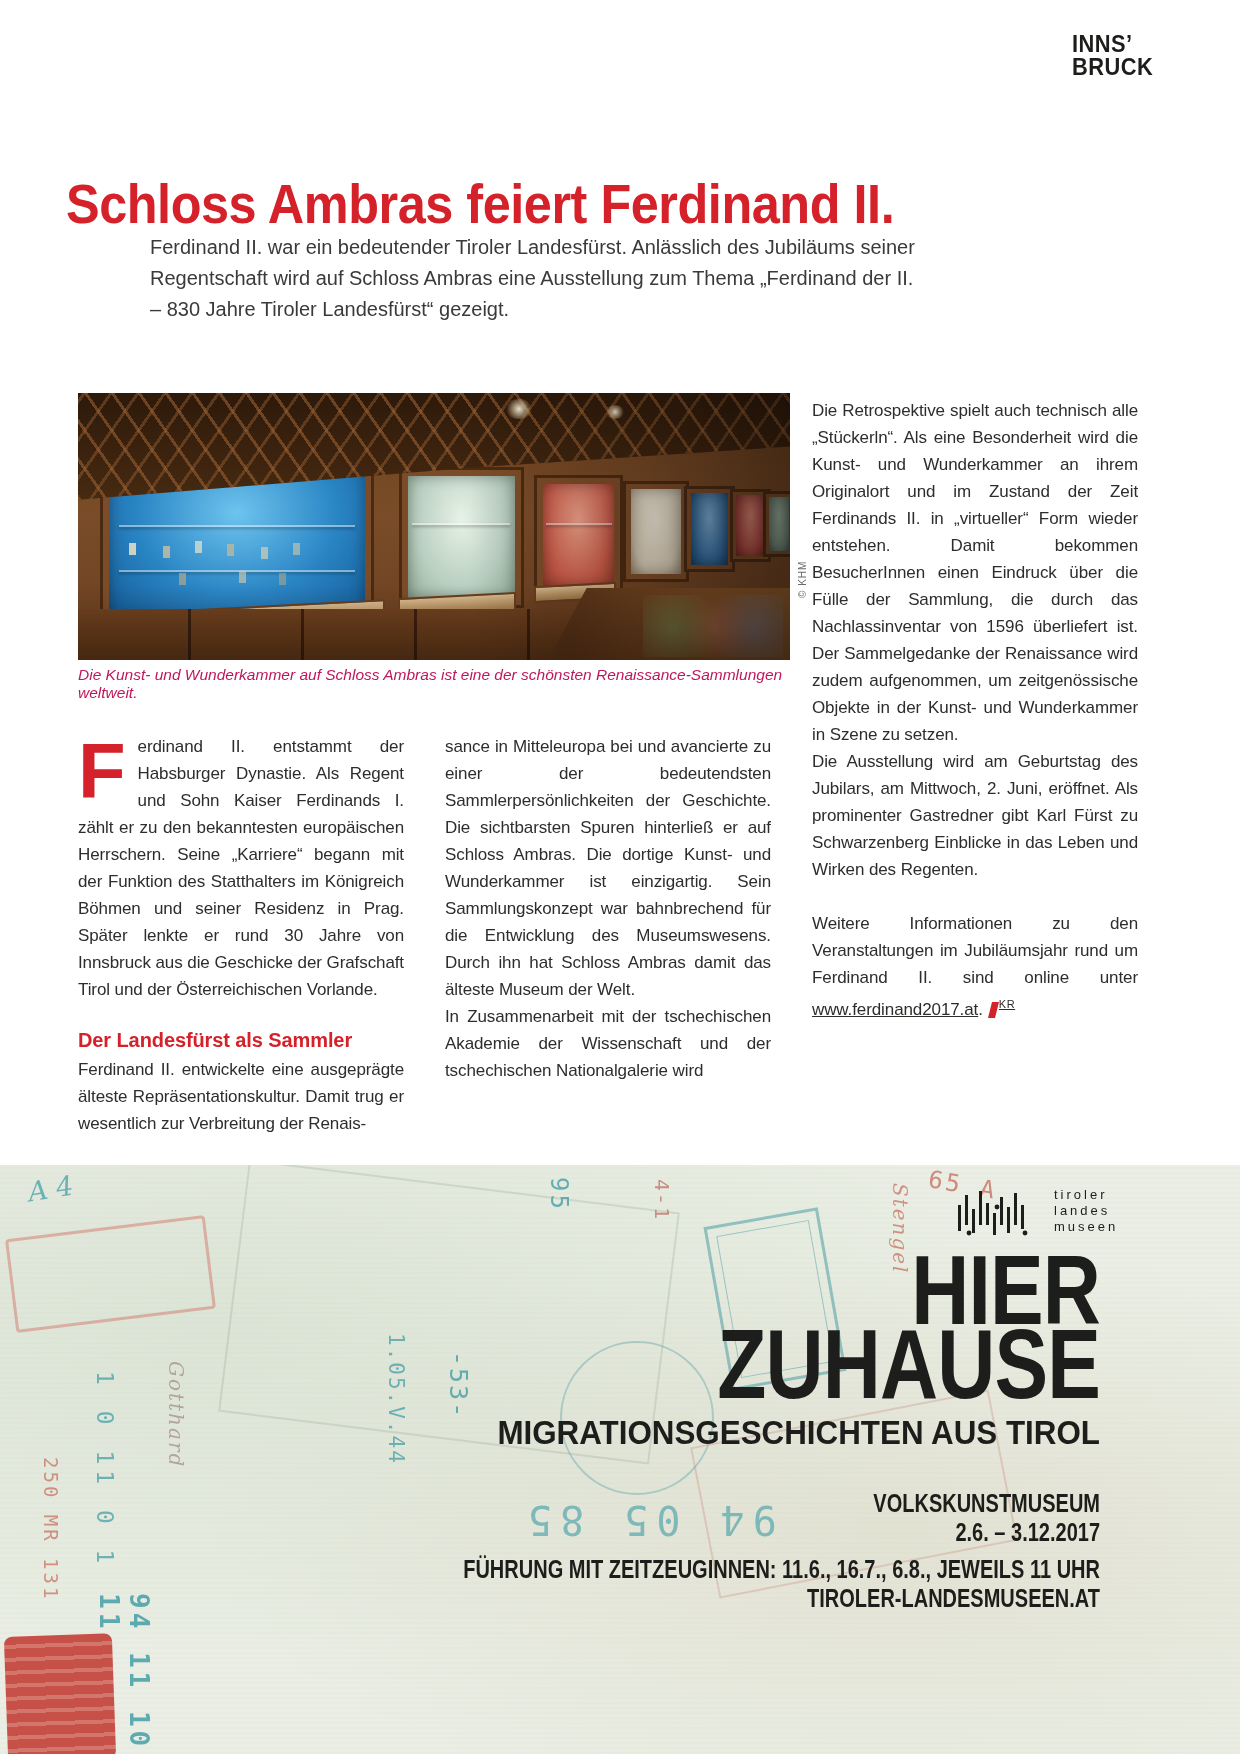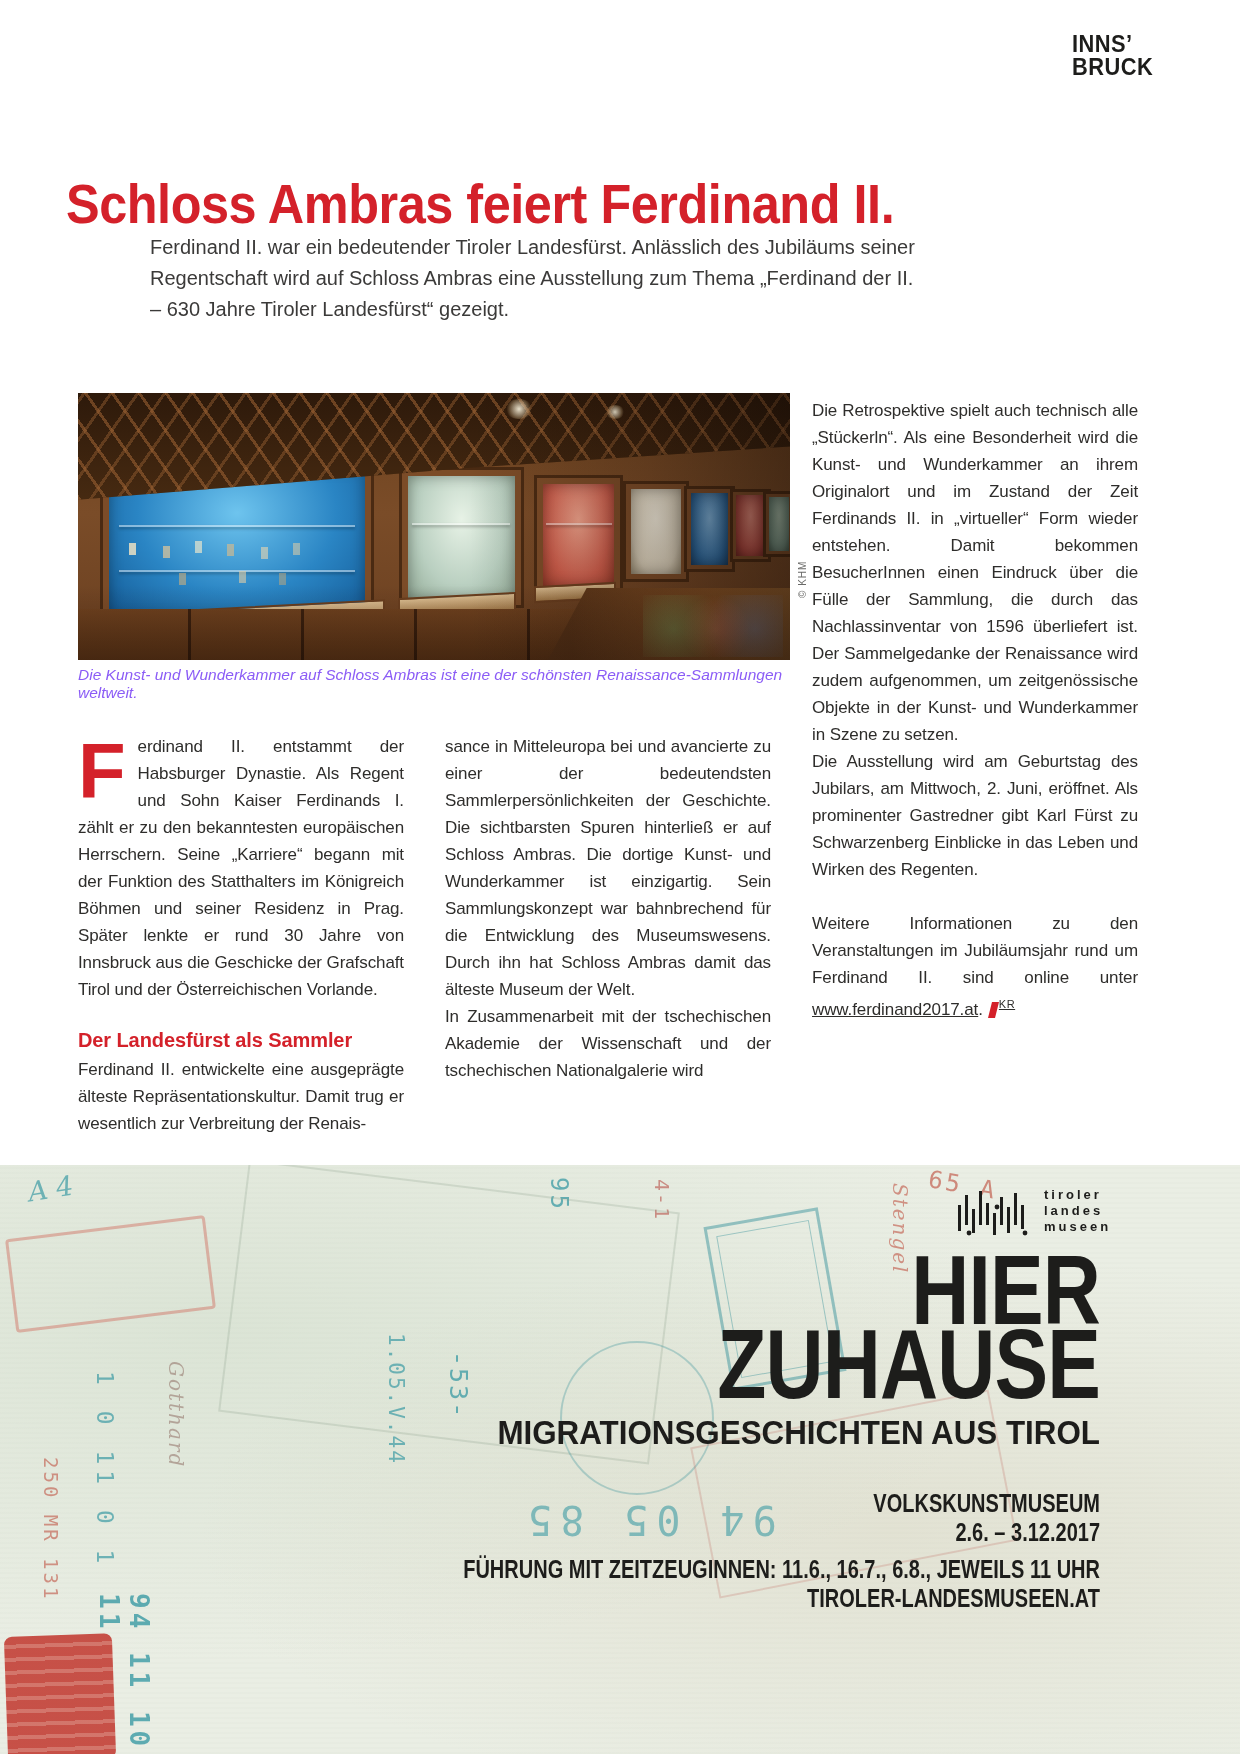--- a/index.html
+++ b/index.html
@@ -51,21 +51,21 @@
   .ph-floor{position:absolute;right:0;bottom:0;width:34%;height:27%;
             background:linear-gradient(80deg,#5a3418 10%,#8a5426 70%,#9a6430 100%);clip-path:polygon(16% 0,100% 0,100% 100%,0 100%);}
   .ph-glow{position:absolute;right:1%;bottom:1%;width:140px;height:62px;
            background:radial-gradient(circle at 22% 55%,rgba(130,205,125,.4),transparent 42%),
                       radial-gradient(circle at 52% 55%,rgba(235,125,95,.4),transparent 42%),
                       radial-gradient(circle at 80% 55%,rgba(125,165,235,.4),transparent 42%);}
   .ph-shade{position:absolute;inset:0;background:linear-gradient(90deg,transparent 55%,rgba(20,10,5,.22) 80%,rgba(12,6,3,.45) 100%),
             linear-gradient(180deg,transparent 72%,rgba(20,10,5,.3) 100%);}
   .credit{position:absolute;left:797px;top:598px;transform:rotate(-90deg);transform-origin:0 0;
           font-size:10px;color:#6a6a68;letter-spacing:1px;white-space:nowrap;}
-  .caption{position:absolute;left:78px;top:666px;width:712px;font-style:italic;font-size:15.5px;color:#8b5cf6;}
+  .caption{position:absolute;left:78px;top:666px;width:712px;font-style:italic;font-size:15.5px;color:#be185d;}
 
   
   .col{position:absolute;width:326px;font-size:17px;line-height:27px;text-align:justify;letter-spacing:-.1px;}
   .col p{margin:0;}
   .col1{left:78px;top:733px;}
   .col2{left:445px;top:733px;}
   .col3{left:812px;top:397px;}
   .dropcap{float:left;font-size:78px;line-height:66px;font-weight:bold;color:#d4212a;margin:5px 12px 0 0;}
   .subhead{color:#d4212a;font-weight:bold;font-size:20px;line-height:26px;margin-top:24px;margin-bottom:3px;text-align:left;}
   .gap-para{margin-top:27px !important;}
@@ -99,42 +99,42 @@
   .o-teal .inner{position:absolute;inset:8px;border:1px solid rgba(42,140,150,.4);}
   .o-big{left:232px;top:20px;width:430px;height:250px;border:2px solid rgba(140,160,140,.25);transform:rotate(7deg);}
   .o-pink{left:10px;top:62px;width:195px;height:88px;border:3px solid rgba(210,120,105,.5);border-radius:4px;transform:rotate(-7deg);}
   .o-circle{left:560px;top:176px;width:150px;height:150px;border:2px solid rgba(42,140,150,.3);border-radius:50%;}
   .o-red{left:702px;top:252px;width:300px;height:150px;border:2px solid rgba(200,130,120,.3);transform:rotate(-11deg);}
   .red-block{position:absolute;left:6px;top:470px;width:108px;height:125px;border-radius:8px;opacity:.88;transform:rotate(-2deg);
              background:repeating-linear-gradient(0deg,#c23b32 0 9px,#d0655b 9px 13px);}
 
   
   .ad-logo{position:absolute;left:956px;top:22px;display:flex;align-items:flex-start;color:#1d1d1b;}
-  .ad-logo-text{margin-left:10px;font-size:13px;line-height:16px;letter-spacing:3px;font-weight:bold;}
+  .ad-logo-text{margin-left:20px;font-size:13px;line-height:16px;letter-spacing:3px;font-weight:normal;}
 
   
   .ad-copy{position:absolute;right:140px;top:88px;text-align:right;color:#1d1d1b;font-weight:bold;}
   .ad-title{font-size:98px;line-height:74px;letter-spacing:-1px;transform:scaleX(.82);transform-origin:right center;white-space:nowrap;}
   .ad-sub{margin-top:14px;font-size:33px;line-height:36px;transform:scaleX(.95);transform-origin:right center;white-space:nowrap;}
   .ad-info{margin-top:38px;font-size:25px;line-height:29px;}
   .ad-info div{transform:scaleX(.8);transform-origin:right center;white-space:nowrap;}
   .ad-info .spaced{margin-top:8px;}
 </style>
 </head>
 <body>
 
 <div class="page">
 
   <div class="masthead">
     <div>INNS’</div>
     <div>BRUCK</div>
   </div>
 
   <h1 class="headline">Schloss Ambras feiert Ferdinand II.</h1>
-  <p class="intro">Ferdinand II. war ein bedeutender Tiroler Landesfürst. Anlässlich des Jubiläums seiner Regentschaft wird auf Schloss Ambras eine Ausstellung zum Thema „Ferdinand der II. – 630 Jahre Tiroler Landesfürst“ gezeigt.</p>
+  <p class="intro">Ferdinand II. war ein bedeutender Tiroler Landesfürst. Anlässlich des Jubiläums seiner Regentschaft wird auf Schloss Ambras eine Ausstellung zum Thema „Ferdinand der II. – 830 Jahre Tiroler Landesfürst“ gezeigt.</p>
 
   <div class="photo">
     <div class="ph-wall"></div>
     <div class="ph-case c1">
       <div class="shelf sh1"></div>
       <div class="shelf sh2"></div>
       <div class="objs"></div>
     </div>
     <div class="ph-case c2">
       <div class="shelf sh1"></div>

